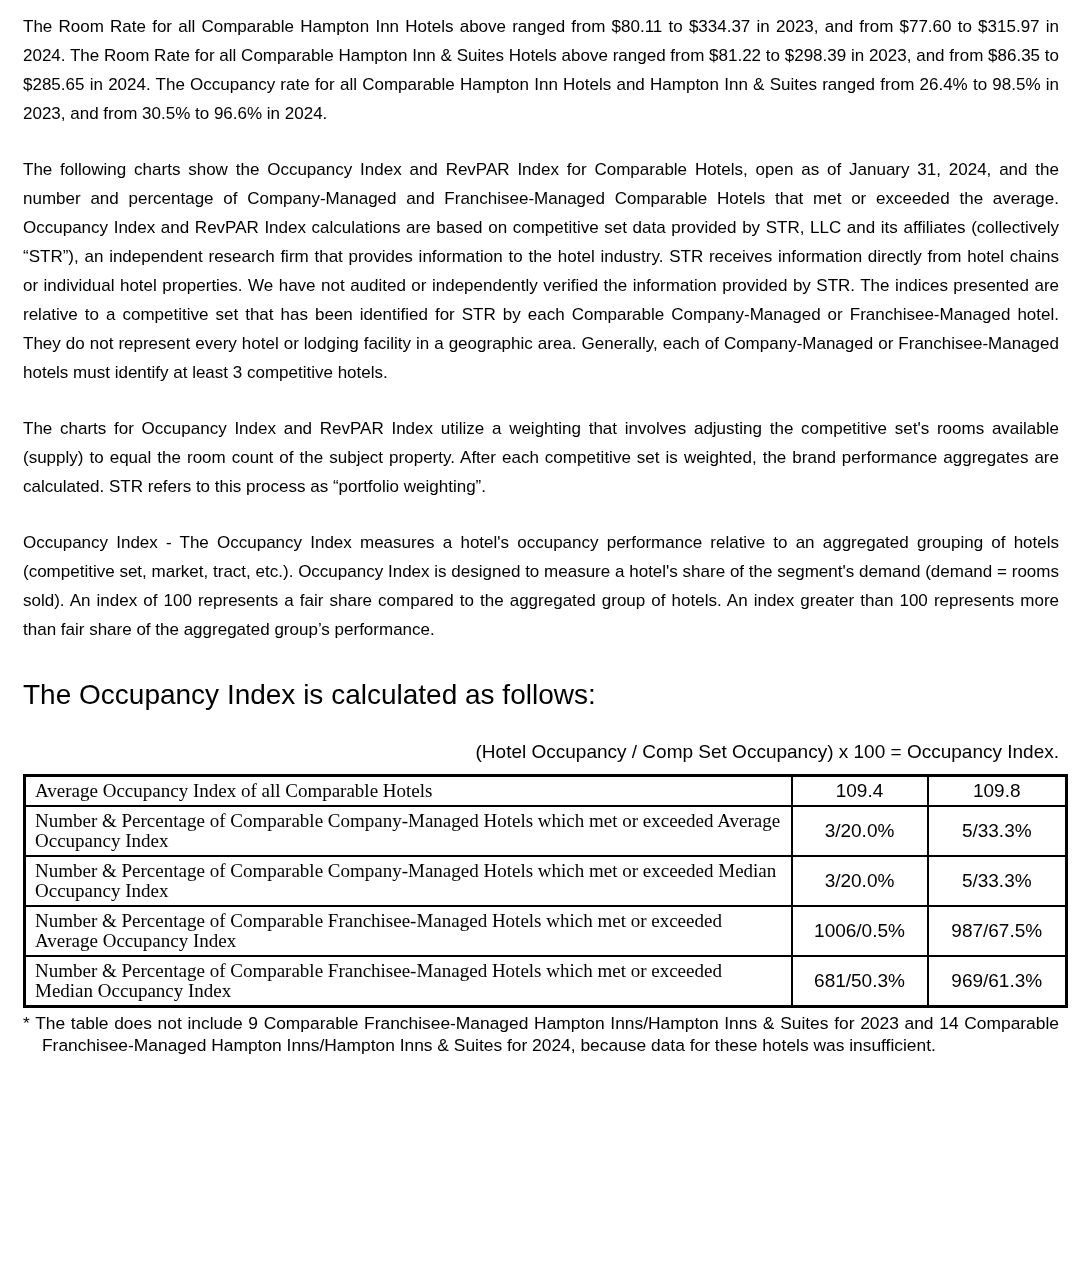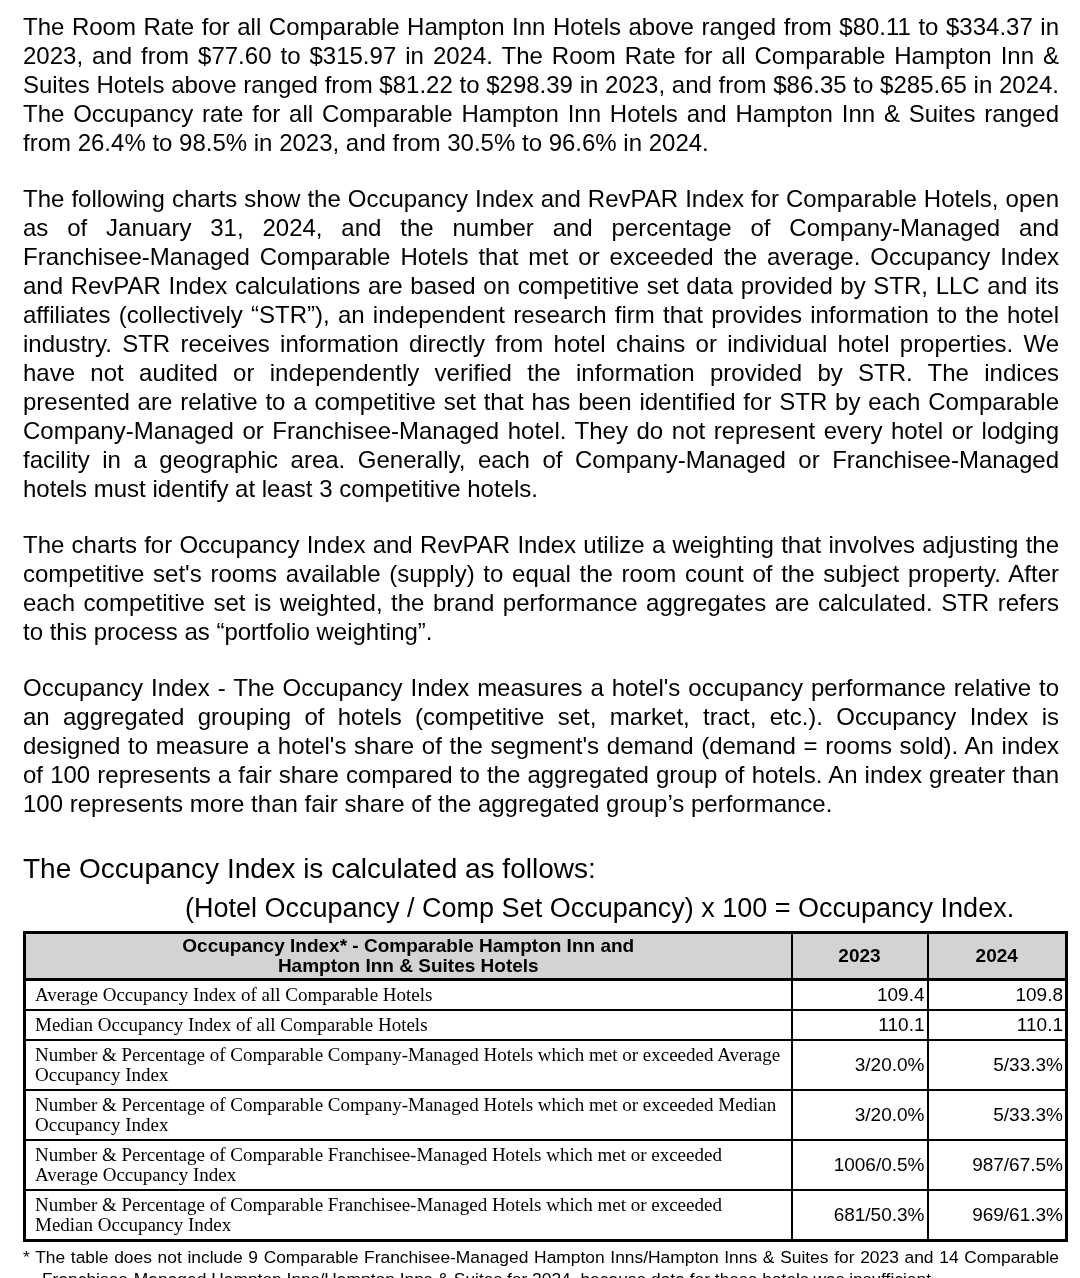--- a/index.html
+++ b/index.html
@@ -9,37 +9,37 @@
     box-sizing: border-box;
     background: #ffffff;
     color: #000000;
     font-family: "Liberation Sans", sans-serif;
     padding: 12px 22px 0 23px;
     overflow: hidden;
   }
   .content { width: 1036px; }
   p { margin: 0; }
   .para {
-    font-size: 24px;
+    font-size: 17px;
     line-height: 29px;
     text-align: justify;
     margin-bottom: 27px;
   }
   .para.last { margin-bottom: 36px; }
   .calc-intro {
     font-size: 28px;
     line-height: 29px;
     text-align: left;
     margin: 0;
   }
   .formula {
-    font-size: 27px;
+    font-size: 19px;
     line-height: 29px;
-    text-align: left;
-    margin: 11px 0 8px 162px;
+    text-align: right;
+    margin: 28px 0 8px 162px;
   }
   table.occ {
     border-collapse: collapse;
     table-layout: fixed;
     width: 1042px;
     margin-top: 8px;
     border: 3px solid var(--border, #000);
   }
   table.occ th, table.occ td {
     border: 2px solid var(--border, #000);
@@ -50,21 +50,21 @@
   }
   table.occ th {
     background: var(--header-bg, #d3d3d3);
     font-weight: bold;
     text-align: center;
     padding: 2px 4px;
     border-bottom-width: 3px;
   }
   th.h-label { white-space: pre-line; }
   td.label { text-align: left; padding: 4px 6px 4px 9px; font-family: Liberation Serif, serif; }
-  td.num { text-align: right; padding: 4px 2px; }
+  td.num { text-align: center; padding: 4px 2px; }
   .footnote {
     font-size: 17.4px;
     line-height: 22px;
     text-align: justify;
     margin-top: 4px;
     padding-left: 19px;
     text-indent: -19px;
   }
 </style>
 </head>
@@ -85,34 +85,23 @@
   <p class="formula">(Hotel Occupancy / Comp Set Occupancy) x 100 = Occupancy Index.</p>
 
   <table class="occ">
     <colgroup>
       <col style="width:767px">
       <col style="width:136px">
       <col style="width:139px">
     </colgroup>
     <tbody>
       <tr>
-        <th class="h-label">Occupancy Index* - Comparable Hampton Inn and
-Hampton Inn &amp; Suites Hotels</th>
-        <th class="h-year">2023</th>
-        <th class="h-year">2024</th>
-      </tr>
-      <tr>
         <td class="label">Average Occupancy Index of all Comparable Hotels</td>
         <td class="num">109.4</td>
         <td class="num">109.8</td>
-      </tr>
-      <tr>
-        <td class="label">Median Occupancy Index of all Comparable Hotels</td>
-        <td class="num">110.1</td>
-        <td class="num">110.1</td>
       </tr>
       <tr>
         <td class="label">Number &amp; Percentage of Comparable Company-Managed Hotels which met or exceeded Average Occupancy Index</td>
         <td class="num">3/20.0%</td>
         <td class="num">5/33.3%</td>
       </tr>
       <tr>
         <td class="label">Number &amp; Percentage of Comparable Company-Managed Hotels which met or exceeded Median Occupancy Index</td>
         <td class="num">3/20.0%</td>
         <td class="num">5/33.3%</td>

